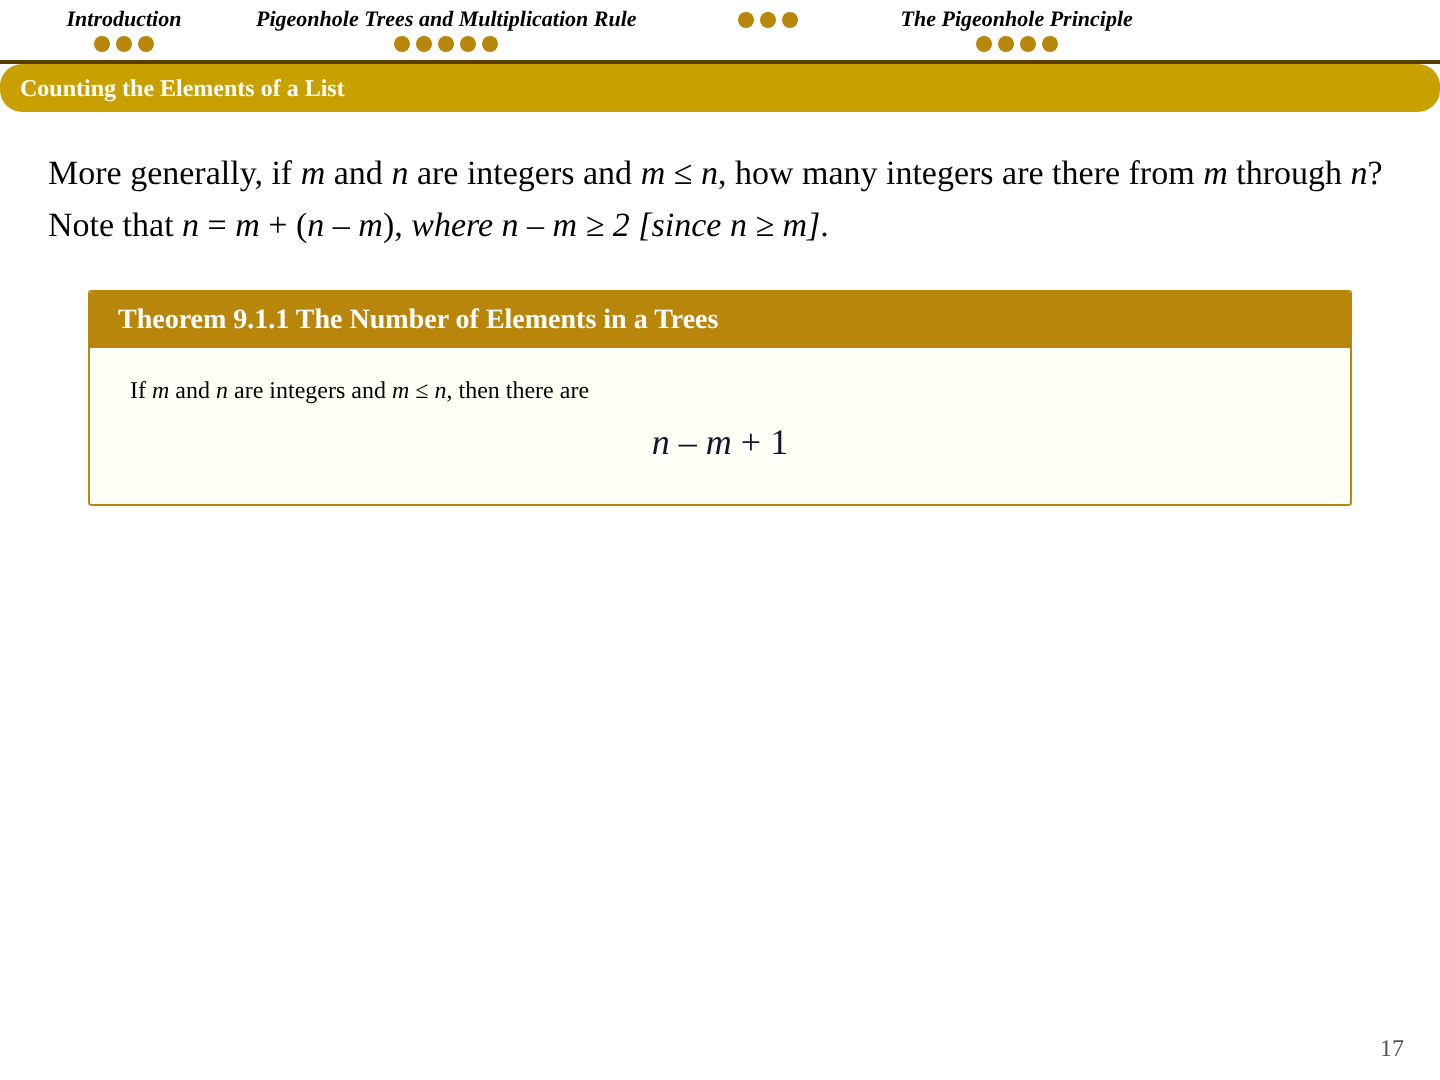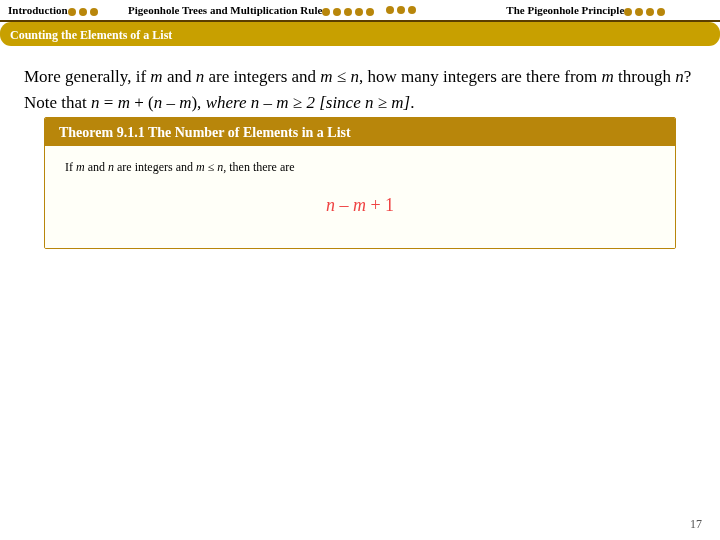--- a/index.html
+++ b/index.html
@@ -20,24 +20,25 @@
       width: 100%;
       background: #fff;
       border-bottom: 2px solid #5a3e00;
       padding: 4px 8px 4px 8px;
       align-items: flex-start;
       gap: 0;
     }
 
     .nav-section {
       display: flex;
-      flex-direction: row;
-      align-items: flex-end;
+      flex-direction: column;
+      align-items: center;
       min-width: 120px;
       padding-right: 12px;
+      font-style: italic;
     }
 
     .nav-section-title {
       font-size: 11px;
       font-weight: bold;
       color: #000;
       white-space: nowrap;
     }
 
     .nav-dots {
@@ -81,20 +82,21 @@
 
     
     .main-content {
       padding: 18px 24px 12px 24px;
     }
 
     .main-text {
       font-size: 17px;
       line-height: 1.55;
       color: #000;
+      margin-bottom: 18px;
     }
 
     
     .theorem-box {
       border: 1.5px solid #b8860b;
       border-radius: 2px;
       margin: 0 20px;
       overflow: hidden;
     }
 
@@ -116,22 +118,22 @@
 
     .theorem-body-text {
       font-size: 12px;
       line-height: 1.6;
       color: #000;
     }
 
     .theorem-center {
       text-align: center;
       font-size: 18px;
-      margin: 18px 0;
-      color: #ef4444;
+      margin: 6px 0;
+      color: #0f172a;
     }
 
     
     .page-number {
       position: absolute;
       bottom: 8px;
       right: 18px;
       font-size: 12px;
       color: #555;
     }
@@ -189,21 +191,21 @@
 
 <div class="main-content">
 
   <div class="main-text">
     More generally, if <em>m</em> and <em>n</em> are integers and <em>m</em> ≤ <em>n</em>, how many integers are there from <em>m</em> through <em>n</em>?<br>
     Note that <em>n</em> = <em>m</em> + (<em>n</em> – <em>m</em>), <em>where n – m ≥ 2 [since n ≥ m]</em>.
   </div>
 
   <div class="theorem-box">
     <div class="theorem-header">
-      <span class="theorem-header-text">Theorem 9.1.1 The Number of Elements in a List</span>
+      <span class="theorem-header-text">Theorem 9.1.1 The Number of Elements in a Trees</span>
     </div>
     <div class="theorem-body">
       <div class="theorem-body-text">
         If <em>m</em> and <em>n</em> are integers and <em>m</em> ≤ <em>n</em>, then there are
       </div>
       <div class="theorem-center">
         <em>n</em> – <em>m</em> + 1
       </div>
     </div>
   </div>

